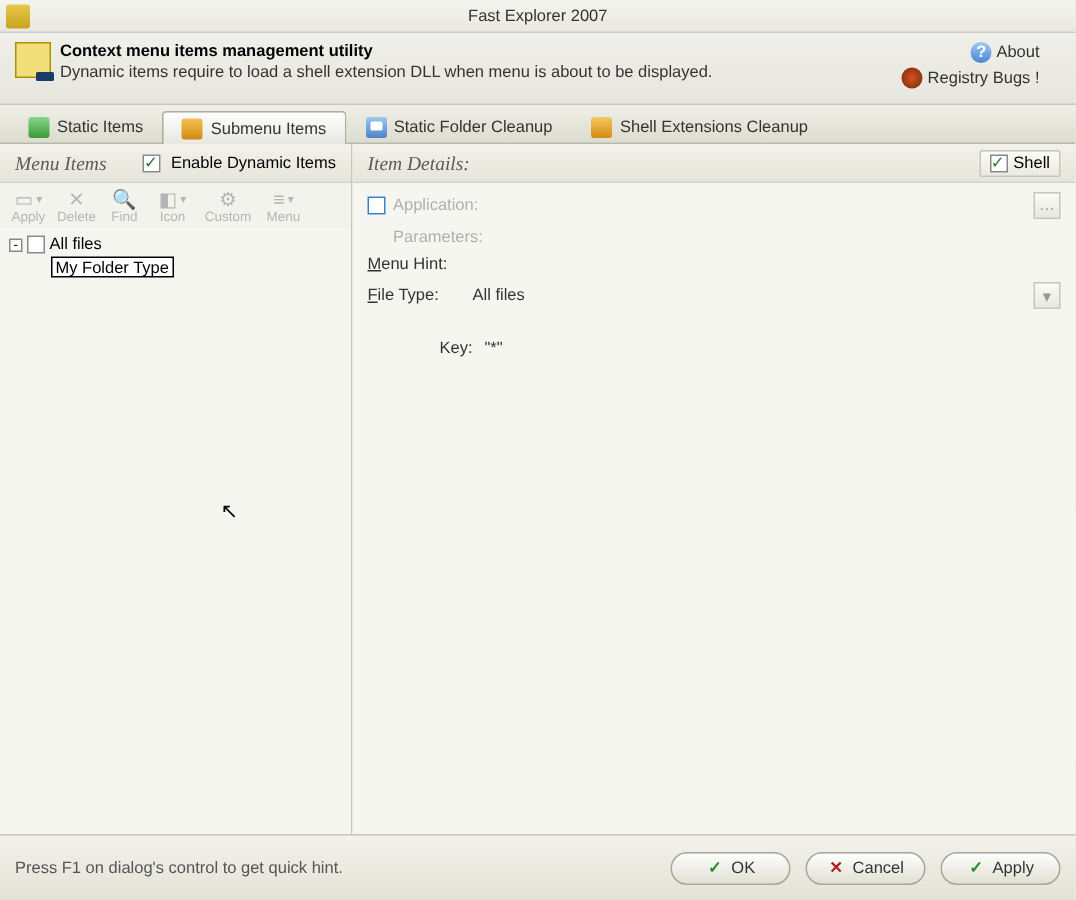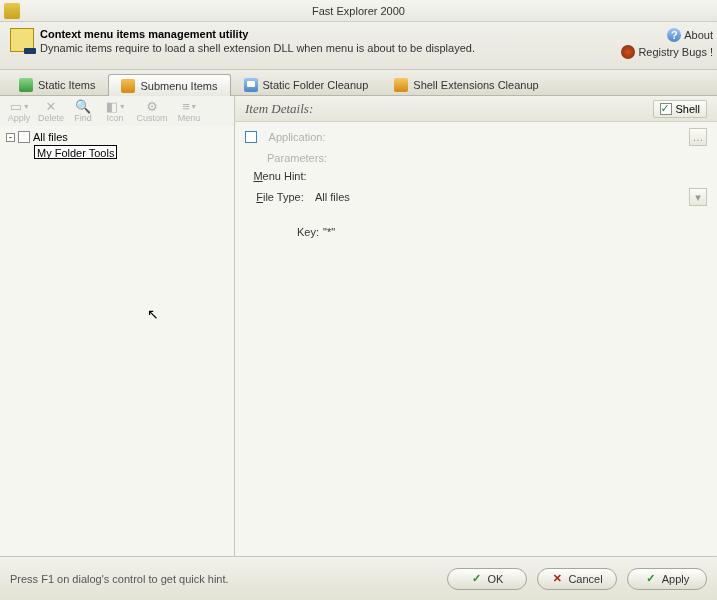--- a/index.html
+++ b/index.html
@@ -2,21 +2,21 @@
 <html><head>
 <meta charset="utf-8">
 <style>
 * { box-sizing: border-box; margin: 0; padding: 0; font-family: Tahoma, Arial, sans-serif; font-size: 11px; }
 body { background: #e8e8e8; width: 717px; height: 600px; display: flex; flex-direction: column; overflow: hidden; }
 
 .titlebar { height: 22px; background: linear-gradient(#f5f5f0,#e8e8df); display: flex; align-items: center; justify-content: center; position: relative; border-bottom: 1px solid #ccc; }
 .titlebar .ticon { position: absolute; left: 4px; top: 3px; width: 16px; height: 16px; background: linear-gradient(#e6c94d,#c9a21a); border-radius: 2px; }
 .titlebar .ttitle { font-size: 11px; color: #333; }
 
-.header { padding: 6px 4px 10px 10px; display: flex; align-items: flex-start; background: linear-gradient(#f0f0ea,#e6e6dd); border-bottom: 1px solid #c7c7bd; }
+.header { padding: 6px 24px 10px 10px; display: flex; align-items: flex-start; background: linear-gradient(#f0f0ea,#e6e6dd); border-bottom: 1px solid #c7c7bd; }
 .header .hicon { width: 24px; height: 24px; margin-right: 6px; background: #f1df7a; border: 1px solid #b09000; position: relative; }
 .header .hicon::after { content:""; position:absolute; right:-3px; bottom:-3px; width:12px; height:6px; background:#1a3a6a; border-radius:1px; }
 .header .htext { flex: 1; color: #333; }
 .header .htext .ht1 { font-weight: bold; color: #000; margin-bottom: 2px; }
 .header .hr { display: flex; flex-direction: column; align-items: flex-end; gap: 3px; margin-left: auto; }
 .header .hr a { color: #333; text-decoration: none; display: flex; align-items: center; gap: 3px; cursor: pointer; }
 .header .hr .qmark { display:inline-block; width:14px; height:14px; border-radius:50%; background: linear-gradient(#9fc8f7,#4a87d0); color:#fff; text-align:center; line-height:14px; font-weight:bold; }
 .header .hr .bug { display:inline-block; width:14px; height:14px; background: radial-gradient(circle,#d05020,#7a2a0a); border-radius:50%; position:relative; }
 
 .tabbar { height: 26px; background: linear-gradient(#efefe8,#dcdccf); border-bottom: 1px solid #b7b7ac; display: flex; align-items: flex-end; padding: 0 6px; }
@@ -49,21 +49,21 @@
 .treerow { display:flex; align-items:center; gap:3px; padding:1px 0; }
 .treerow.indent { padding-left: 28px; }
 .tw { width:9px; height:9px; border:1px solid #888; display:flex; align-items:center; justify-content:center; font-size:9px; line-height:7px; background:#fff; cursor:pointer; }
 .cb { width:12px; height:12px; border:1px solid #888; background:#fff; display:inline-block; cursor:pointer; }
 .nodeedit { border: 1px solid #000; background:#fff; padding: 0 2px; min-width: 80px; height:14px; line-height:14px; }
 
 .cursor { position: absolute; left: 147px; top: 180px; pointer-events: none; font-size:14px; color:#000; }
 
 .details { flex:1; padding: 6px 10px; background: #f6f6f1; }
 .drow { display:flex; align-items:center; margin-bottom: 6px; }
-.drow .lbl { width: 70px; color: #333; text-align: center; }
+.drow .lbl { width: 70px; color: #333; }
 .drow .lbl u { text-decoration: underline; }
 .drow .lbl.dis { color: #b0b0b0; }
 .drow .val { flex:1; color:#333; }
 .drow .val.dis { color:#b0b0b0; font-style: italic; }
 .drow.indent { padding-left: 48px; margin-top: 20px; }
 .bluecb { width:12px; height:12px; border:1px solid #3b82c9; background:#fff; margin-right:5px; display:inline-block; }
 .endbtn { width:18px; height:18px; border:1px solid #c6c6bb; background:linear-gradient(#fcfcf8,#e7e7dc); margin-left:auto; display:flex; align-items:center; justify-content:center; color:#999; cursor:pointer; }
 
 .activebox { border:1px solid #c6c6bb; background:linear-gradient(#fcfcf8,#eaeade); padding:2px 6px; display:flex; align-items:center; gap:4px; border-radius:2px; cursor:pointer; }
 .activebox .cbx { width:12px; height:12px; border:1px solid #888; background:#fff; position:relative; }
@@ -77,21 +77,21 @@
 .bi.ok { color:#2e8a2e; } .bi.cancel { color:#b02020; } .bi.apply { color:#2e8a2e; }
 
 .chk { width:12px; height:12px; border:1px solid #888; background:#fff; position:relative; margin-right:4px; cursor:pointer; }
 .chk.on::after{content:"✓"; position:absolute; top:-2px; left:0; color:#2a7a2a; font-size:11px;}
 </style>
 </head>
 <body>
 
 <div class="titlebar">
   <span class="ticon"></span>
-  <span class="ttitle">Fast Explorer 2000</span>
+  <span class="ttitle">Fast Explorer 2007</span>
 </div>
 
 <div class="header">
   <div class="hicon"></div>
   <div class="htext">
     <div class="ht1">Context menu items management utility</div>
     <div>Dynamic items require to load a shell extension DLL when menu is about to be displayed.</div>
   </div>
   <div class="hr">
     <a>
@@ -120,20 +120,27 @@
     </div>
   <div class="tab">
       <span class="tabicon ti-d"></span>
       <span>Shell Extensions Cleanup</span>
     </div>
 </div>
 
 <div class="content">
 
   <div class="panel left">
+    <div class="panelhead">
+      <span class="ptitle">Menu Items</span>
+      <label class="cbright">
+        <span class="chk on"></span>
+        <span>Enable Dynamic Items</span>
+      </label>
+    </div>
     <div class="toolbar">
       <div class="tb menuitem">
           <span class="tbi">▭</span>
           <span class="tbl">Apply</span>
         </div>
       <div class="tb">
           <span class="tbi">✕</span>
           <span class="tbl">Delete</span>
         </div>
       <div class="tb">
@@ -153,21 +160,21 @@
           <span class="tbl">Menu</span>
         </div>
     </div>
     <div class="tree" style="position:relative;">
       <div class="treerow">
         <span class="tw">-</span>
         <span class="cb"></span>
         <span>All files</span>
       </div>
       <div class="treerow indent">
-        <span class="nodeedit">My Folder Tools</span>
+        <span class="nodeedit">My Folder Type</span>
       </div>
       <span class="cursor">↖</span>
     </div>
   </div>
 
   <div class="panel right">
     <div class="panelhead">
       <span class="ptitle">Item Details:</span>
       <div class="activebox">
         <span class="cbx"></span>

